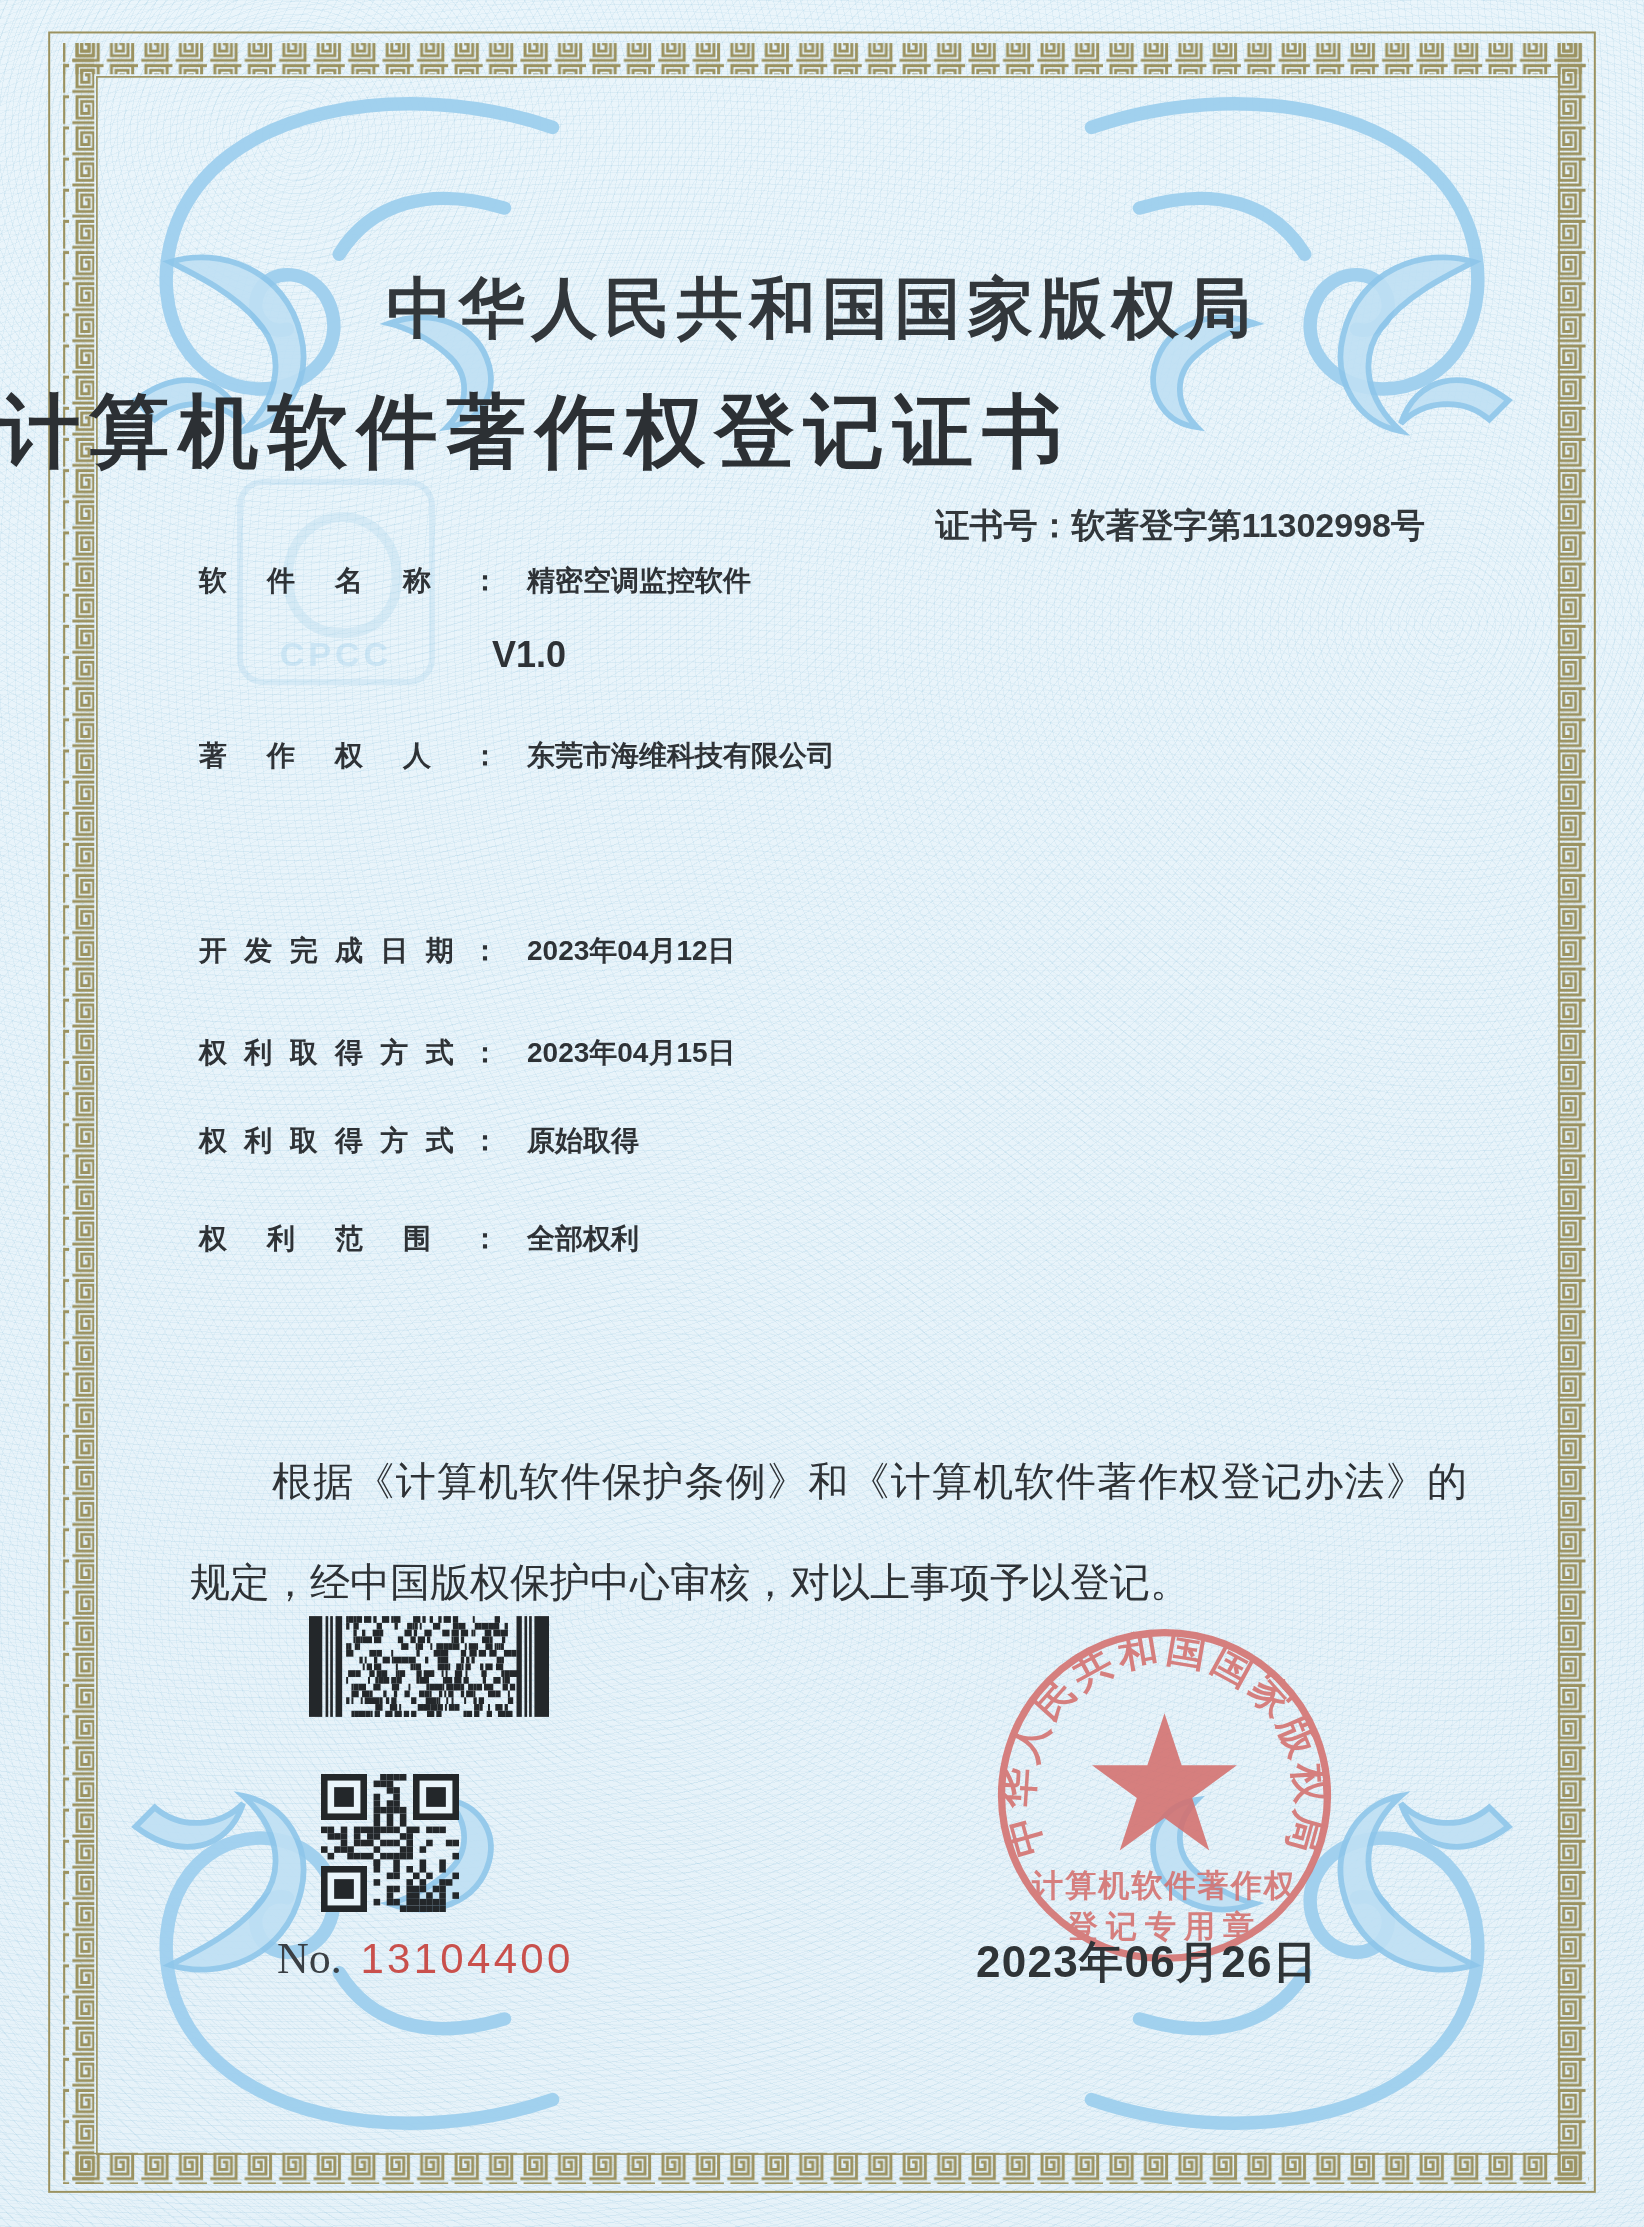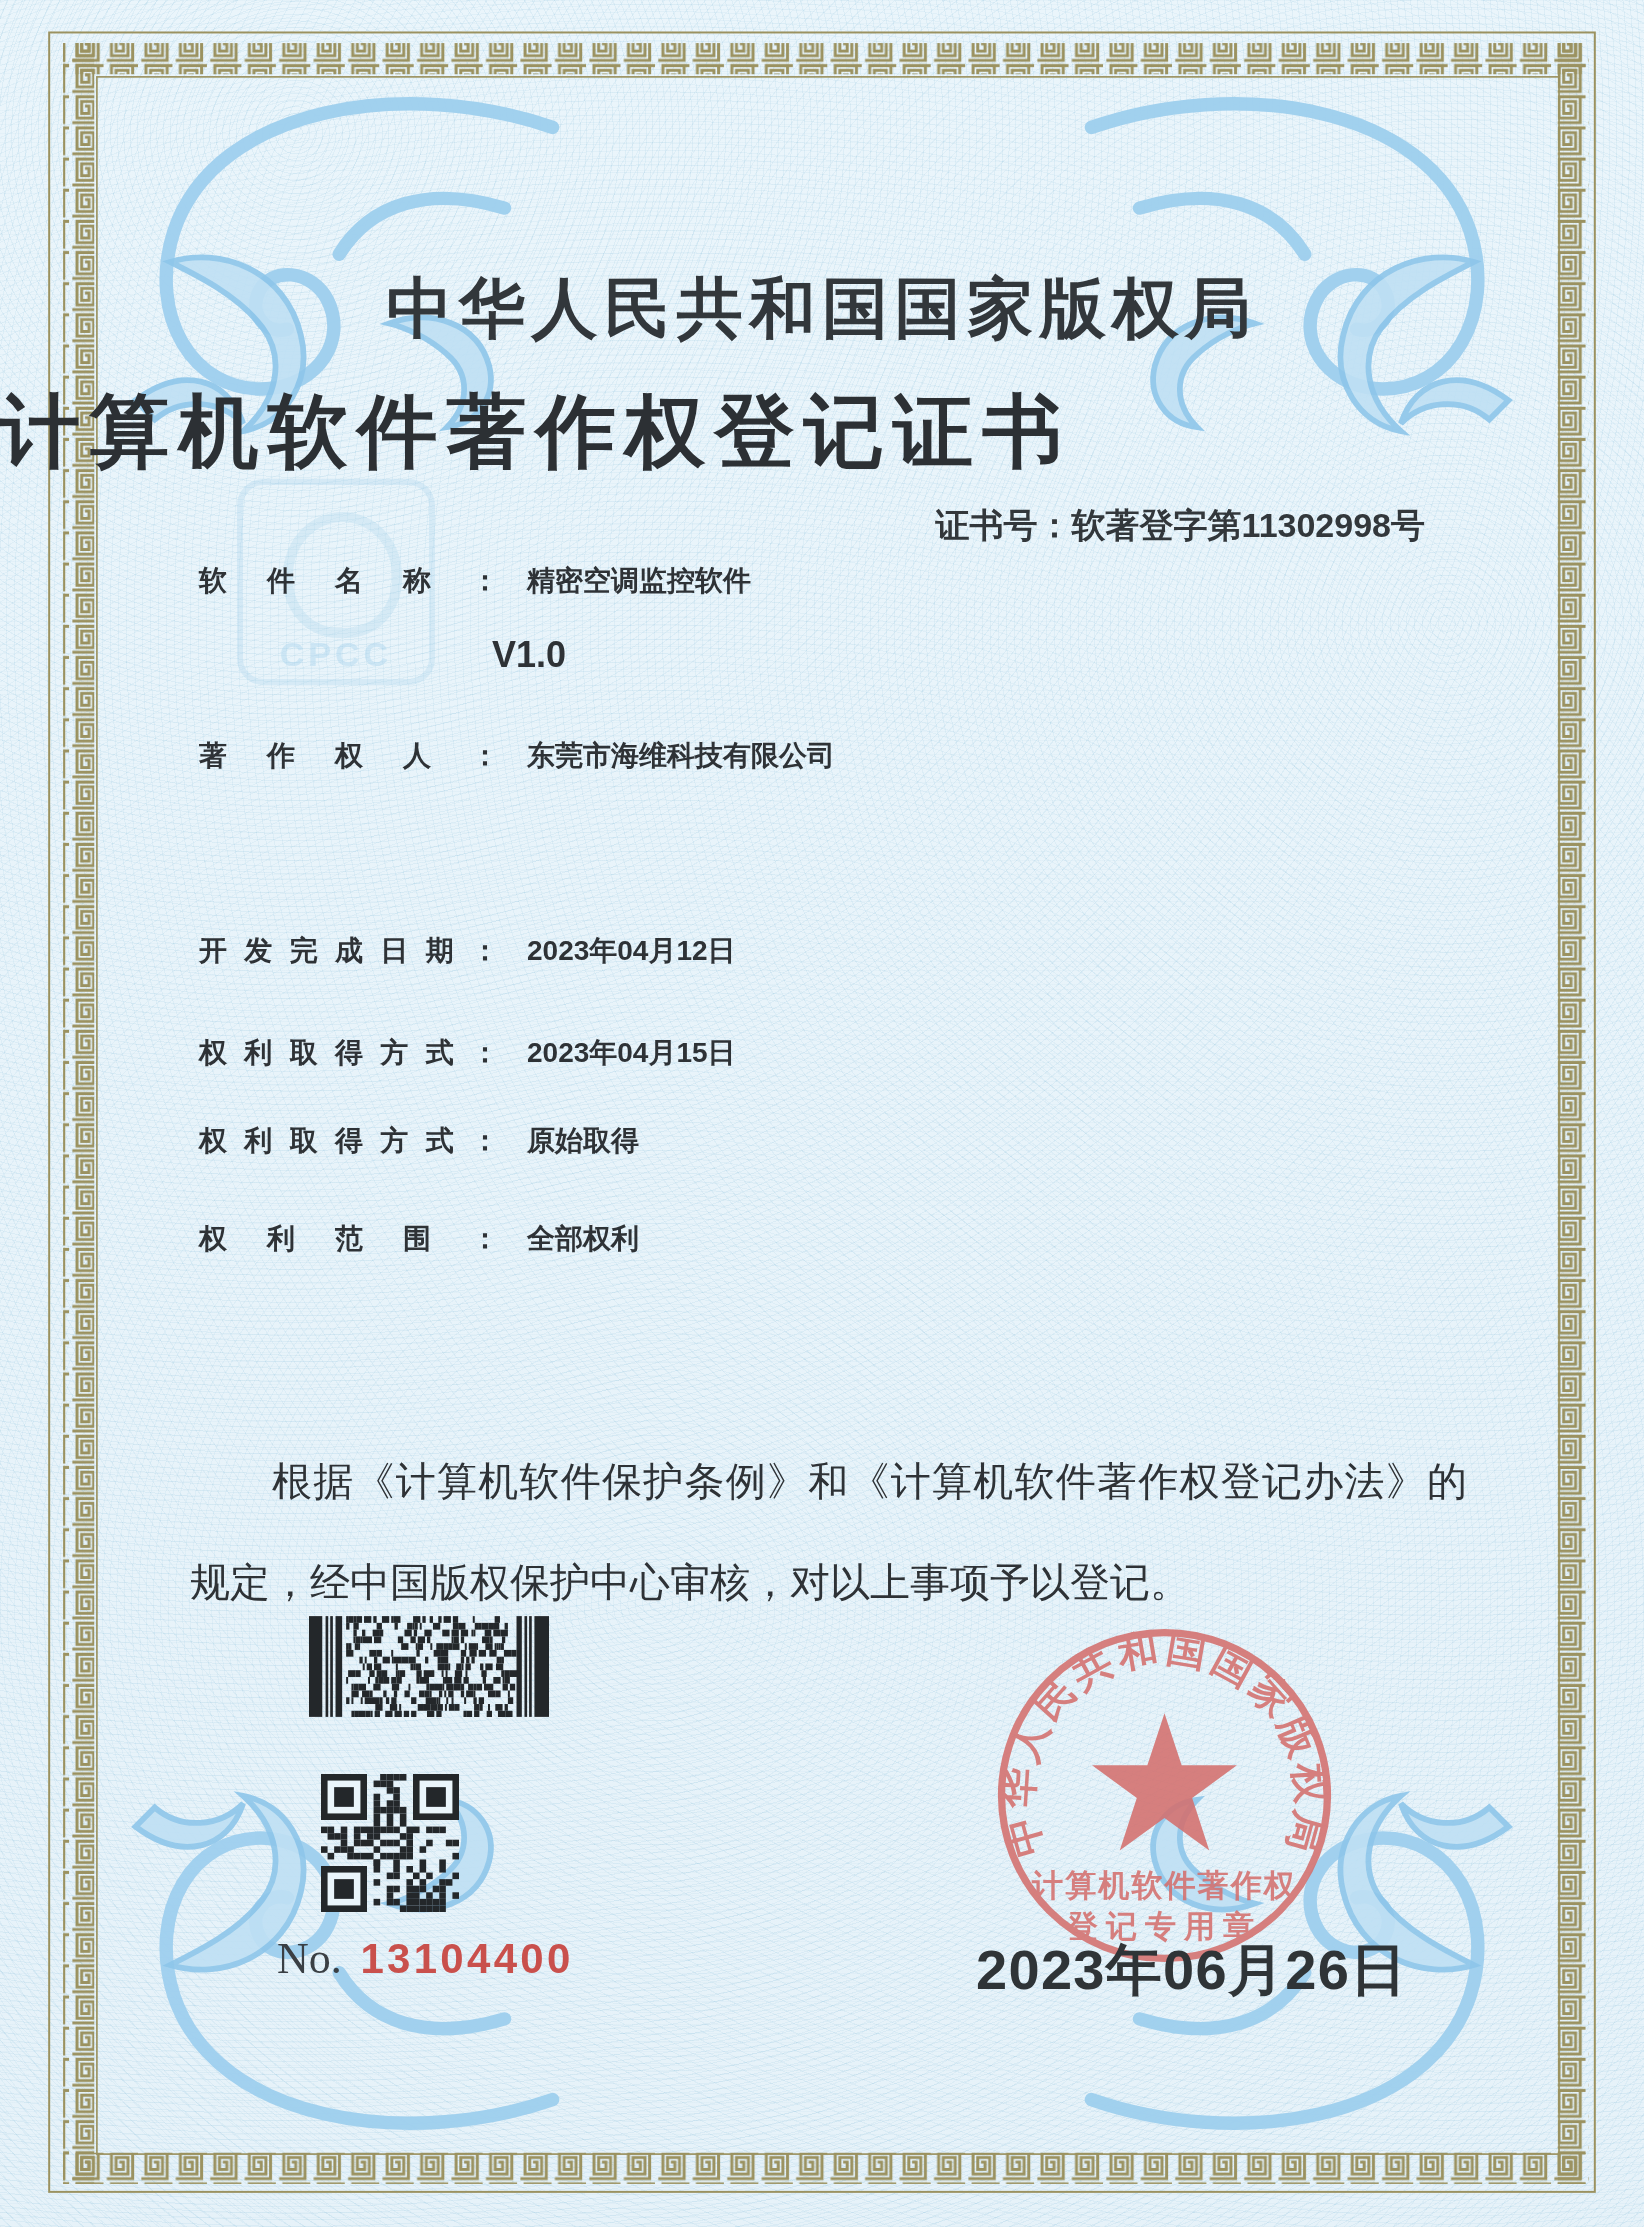--- a/index.html
+++ b/index.html
@@ -47,23 +47,23 @@
   .watermark .wm-blob{
     position:absolute;left:40px;top:26.5px;width:99px;height:106px;
     border:10.6px solid rgba(180,218,238,.45);border-radius:50% 50% 46% 46%;
   }
   .watermark .wm-text{
     position:absolute;left:0;bottom:5.3px;width:100%;text-align:center;
     font-size:34px;font-weight:700;letter-spacing:4px;color:rgba(170,212,236,.55);
   }
   .footer-no{position:absolute;left:277px;top:1933px;white-space:nowrap;}
   .footer-no .no-label{font-family:"Liberation Serif","DejaVu Serif",serif;font-size:44px;color:#3a3f44;}
-  .footer-no .no-value{font-size:42px;color:#c9504c;letter-spacing:3.3px;margin-left:18.6px;font-weight:700;}
+  .footer-no .no-value{font-size:42px;color:#c9504c;letter-spacing:3.3px;margin-left:18.6px;font-weight:400;}
   .footer-date{
-    position:absolute;left:976px;top:1933px;font-size:56px;font-weight:600;
+    position:absolute;left:976px;top:1933px;font-size:44px;font-weight:600;
     color:#2f3437;letter-spacing:1.3px;white-space:nowrap;
   }
   .barcode-wrap{position:absolute;left:309px;top:1616px;width:240px;height:101px;}
   .qr-wrap{position:absolute;left:321px;top:1774px;width:138px;height:138px;}
   .seal-wrap{position:absolute;left:979px;top:1610px;width:371px;height:371px;opacity:.88;}
 </style>
 </head>
 <body>
 
 <div class="page">

